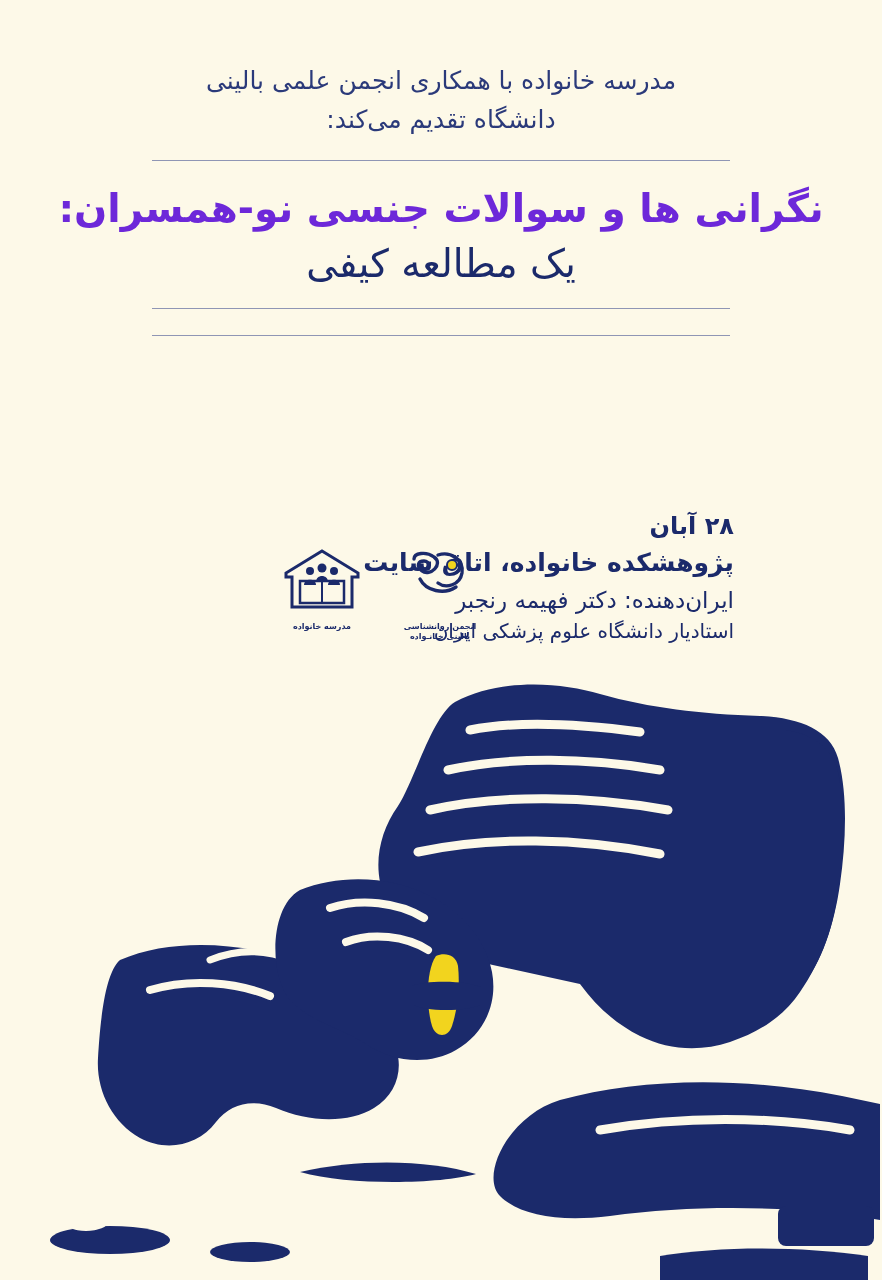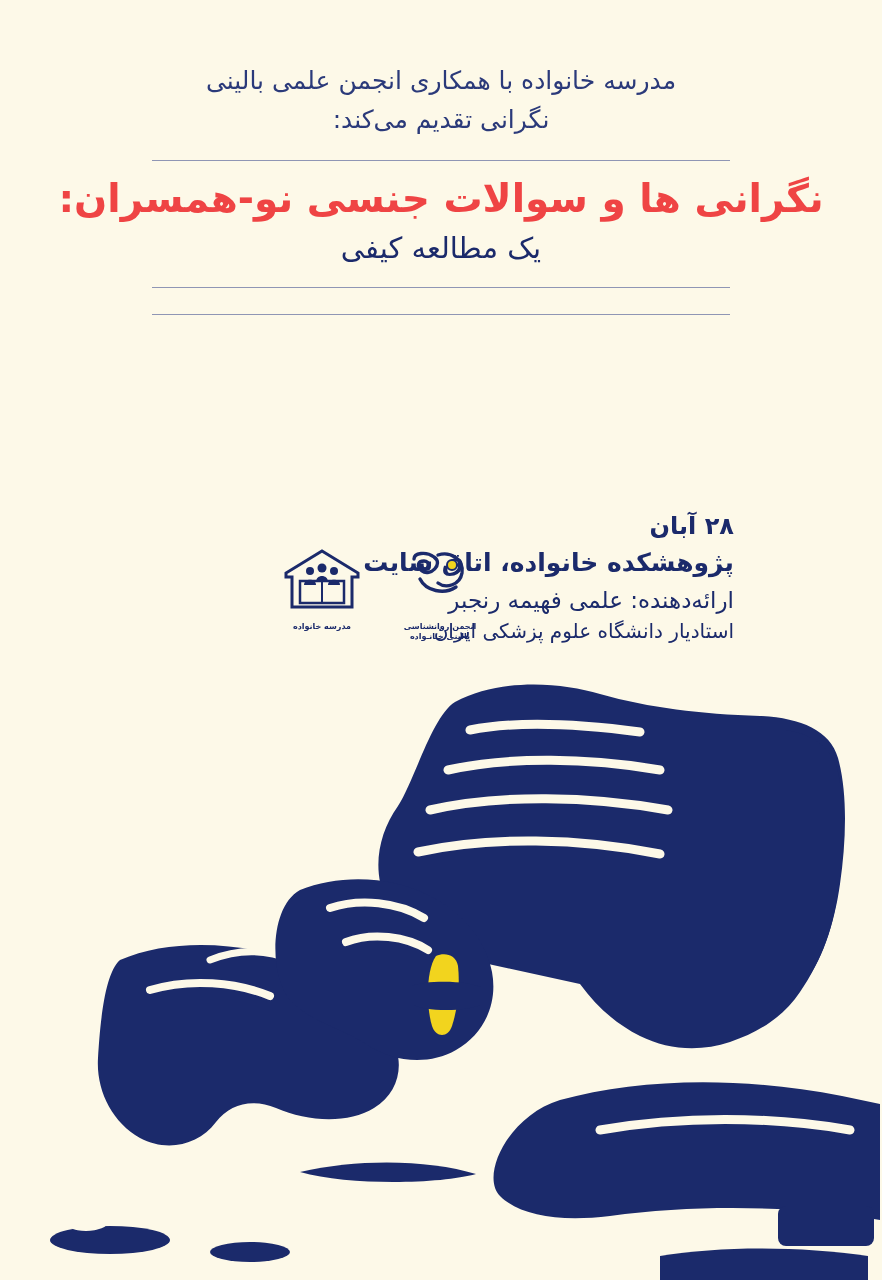--- a/index.html
+++ b/index.html
@@ -49,27 +49,27 @@
   }
   .journal-club {
     font-size: 27px;
     color: #1b2a6b;
     margin-top: 18px;
     font-weight: 400;
   }
   .title-fa {
     font-size: 39px;
     font-weight: bold;
-    color: #ef4444;
-    margin-top: 14px;
+    color: #6d28d9;
+    margin-top: 24px;
     letter-spacing: -0.5px;
     line-height: 1.25;
   }
   .subtitle-fa {
-    font-size: 29px;
+    font-size: 39px;
     color: #1b2a6b;
     margin-top: 8px;
     font-weight: 500;
   }
   .rule2 {
     width: 578px;
     height: 1px;
     background: #8f96b4;
     margin: 22px auto 0 auto;
   }
@@ -162,38 +162,38 @@
     display: block;
   }
 </style>
 </head>
 <body>
 
 <div class="poster">
 
   <div class="top-block">
     <div class="presenter-line">مدرسه خانواده با همکاری انجمن علمی بالینی</div>
-    <div class="presenter-line">نگرانی تقدیم می‌کند:</div>
+    <div class="presenter-line">دانشگاه تقدیم می‌کند:</div>
 
     <div class="rule"></div>
 
     <div class="title-fa">نگرانی ها و سوالات جنسی نو-همسران:</div>
     <div class="subtitle-fa">یک مطالعه کیفی</div>
 
     <div class="rule2"></div>
 
 
     <div class="rule3"></div>
   </div>
 
   <div class="details-row">
     <div class="details-text">
       <div class="d-date">۲۸ آبان</div>
       <div class="d-place">پژوهشکده خانواده، اتاق سایت</div>
-      <div class="d-speaker">ارائه‌دهنده: علمی فهیمه رنجبر</div>
+      <div class="d-speaker">ایران‌دهنده: دکتر فهیمه رنجبر</div>
       <div class="d-affil">استادیار دانشگاه علوم پزشکی ایران</div>
     </div>
 
     <div class="logos">
       <div class="logo">
         <svg width="72" height="68" viewBox="0 0 72 68">
           <path d="M10 12 C10 6 22 4 30 10 C40 17 26 30 18 24 C12 19 14 14 20 14 C26 14 26 22 20 22" fill="none" stroke="#1b2a6b" stroke-width="3.4" stroke-linecap="round"></path>
           <path d="M34 8 C46 4 60 12 58 26 C56 38 42 42 34 36" fill="none" stroke="#1b2a6b" stroke-width="3.4" stroke-linecap="round"></path>
           <circle cx="48" cy="18" r="5" fill="#f2d41e" stroke="#1b2a6b" stroke-width="2"></circle>
           <path d="M16 32 C22 44 40 48 52 40" fill="none" stroke="#1b2a6b" stroke-width="3.4" stroke-linecap="round"></path>

